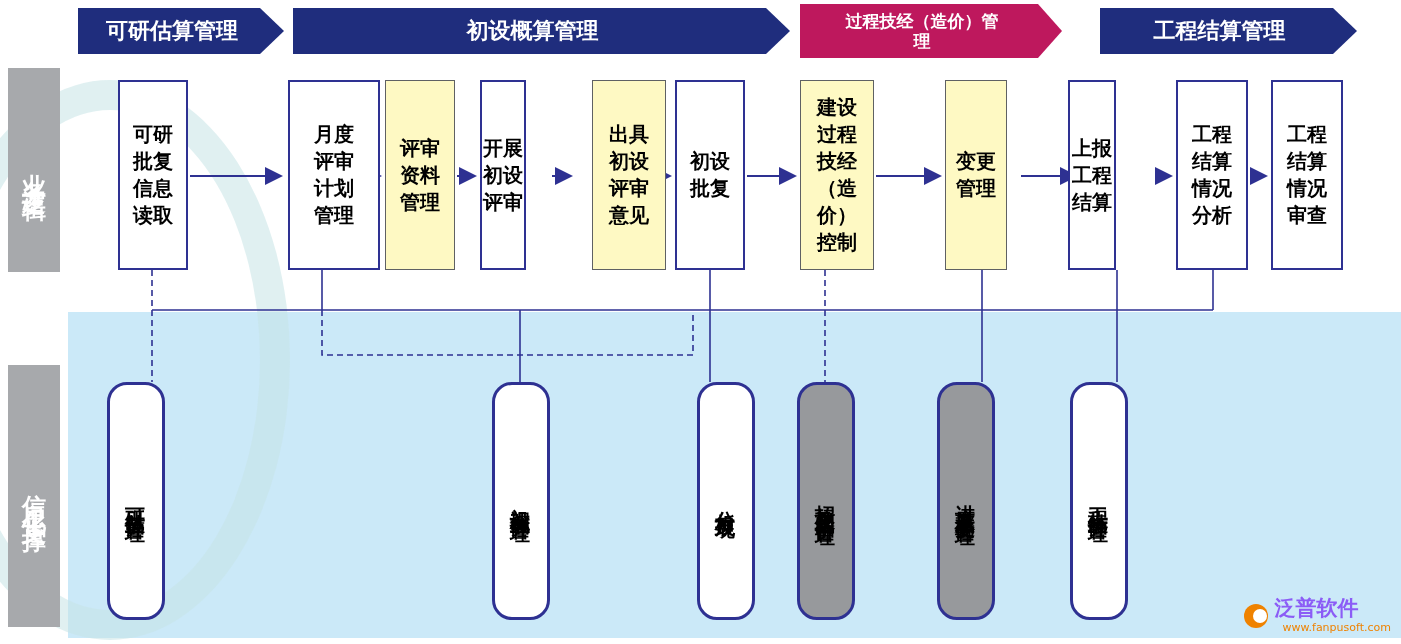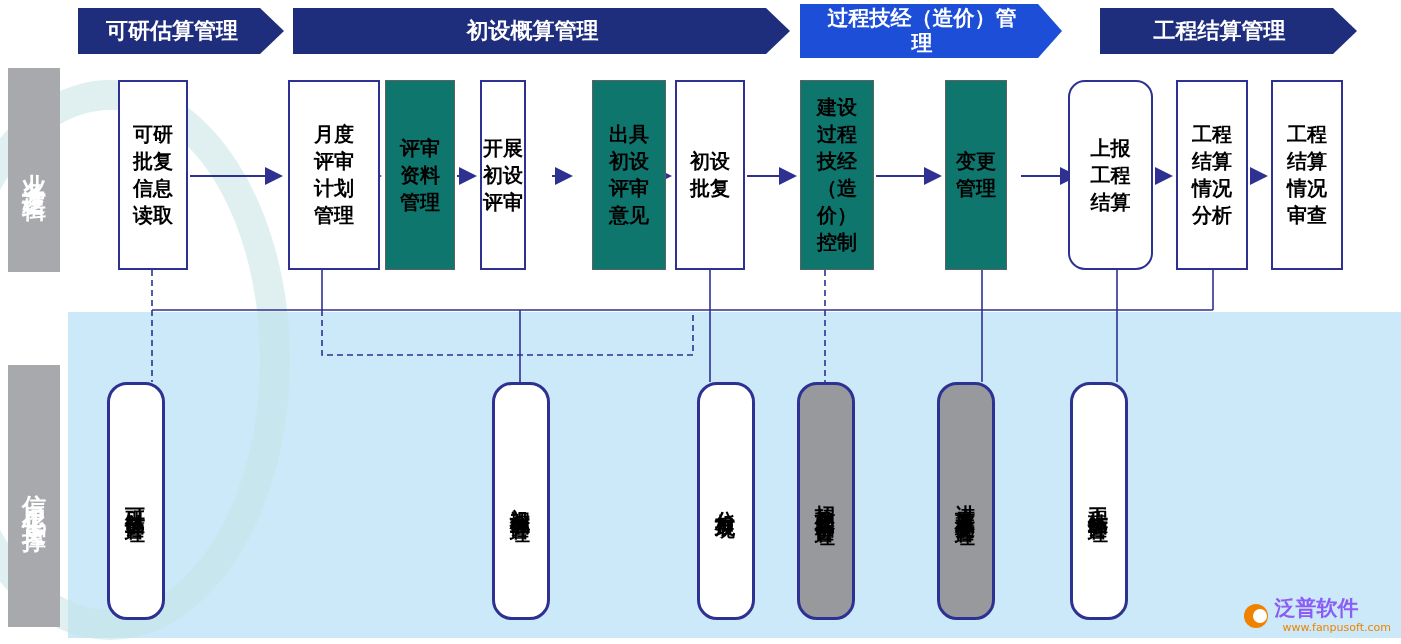--- a/index.html
+++ b/index.html
@@ -12,28 +12,28 @@
   .panel { position:absolute; left:68px; top:312px; right:0; height:326px; background:#cbe9f8; z-index:1; }
 
   .vbar { position:absolute; left:8px; width:52px; background:#a7a9ac; color:#ffffff;
     display:flex; align-items:center; justify-content:center; z-index:4; }
   .vbar span { writing-mode:vertical-lr; text-orientation:upright; font-size:24px; font-weight:700; letter-spacing:8px; }
 
   .banner { position:absolute; top:8px; height:46px; background:#1f2d7d; color:#ffffff;
     display:flex; align-items:center; justify-content:center; font-size:22px; font-weight:700;
     clip-path:polygon(0 0, calc(100% - 24px) 0, 100% 50%, calc(100% - 24px) 100%, 0 100%);
     padding-right:18px; white-space:pre-line; text-align:center; line-height:1.2; z-index:4; }
-  .banner.gray { background:#1d4ed8; font-size:21px; }
+  .banner.gray { background:#be185d; font-size:17px; }
 
   .overlay { position:absolute; left:0; top:0; z-index:3; }
 
   .box { position:absolute; top:80px; height:190px; background:#ffffff; border:2px solid #2e3192;
     display:flex; align-items:center; justify-content:center; text-align:center;
     white-space:pre-line; font-size:20px; font-weight:600; color:#000; line-height:1.35; z-index:4; }
-  .box.gray { background:#0f766e; border:1px solid #5f6163; }
+  .box.gray { background:#fef9c3; border:1px solid #5f6163; }
 
   .pill { position:absolute; top:382px; height:238px; background:#ffffff; border:3px solid #2e3192;
     border-radius:20px; display:flex; align-items:center; justify-content:center;
     color:#000; z-index:4; }
   .pill span { writing-mode:vertical-lr; text-orientation:upright; font-size:20px; font-weight:600; letter-spacing:3px; }
   .pill.gray { background:#97999c; }
 
   .logo { position:absolute; right:10px; bottom:10px; display:flex; align-items:center; gap:7px; z-index:5; }
   .logo-icon { width:24px; height:24px; border-radius:50%; background:#ef8200; position:relative; display:inline-block; }
   .logo-icon::after { content:""; position:absolute; left:9px; top:5px; width:14px; height:14px; border-radius:50%; background:#ffffff; }
@@ -140,21 +140,21 @@
 过程
 技经
 （造
 价）
 控制</span>
   </div>
   <div class="box gray" style="left:945px; width:62px;">
     <span>变更
 管理</span>
   </div>
-  <div class="box" style="left:1068px; width:85px;border-radius:17px;">
+  <div class="box" style="left:1068px; width:48px;">
     <span>上报
 工程
 结算</span>
   </div>
   <div class="box" style="left:1176px; width:72px;">
     <span>工程
 结算
 情况
 分析</span>
   </div>

